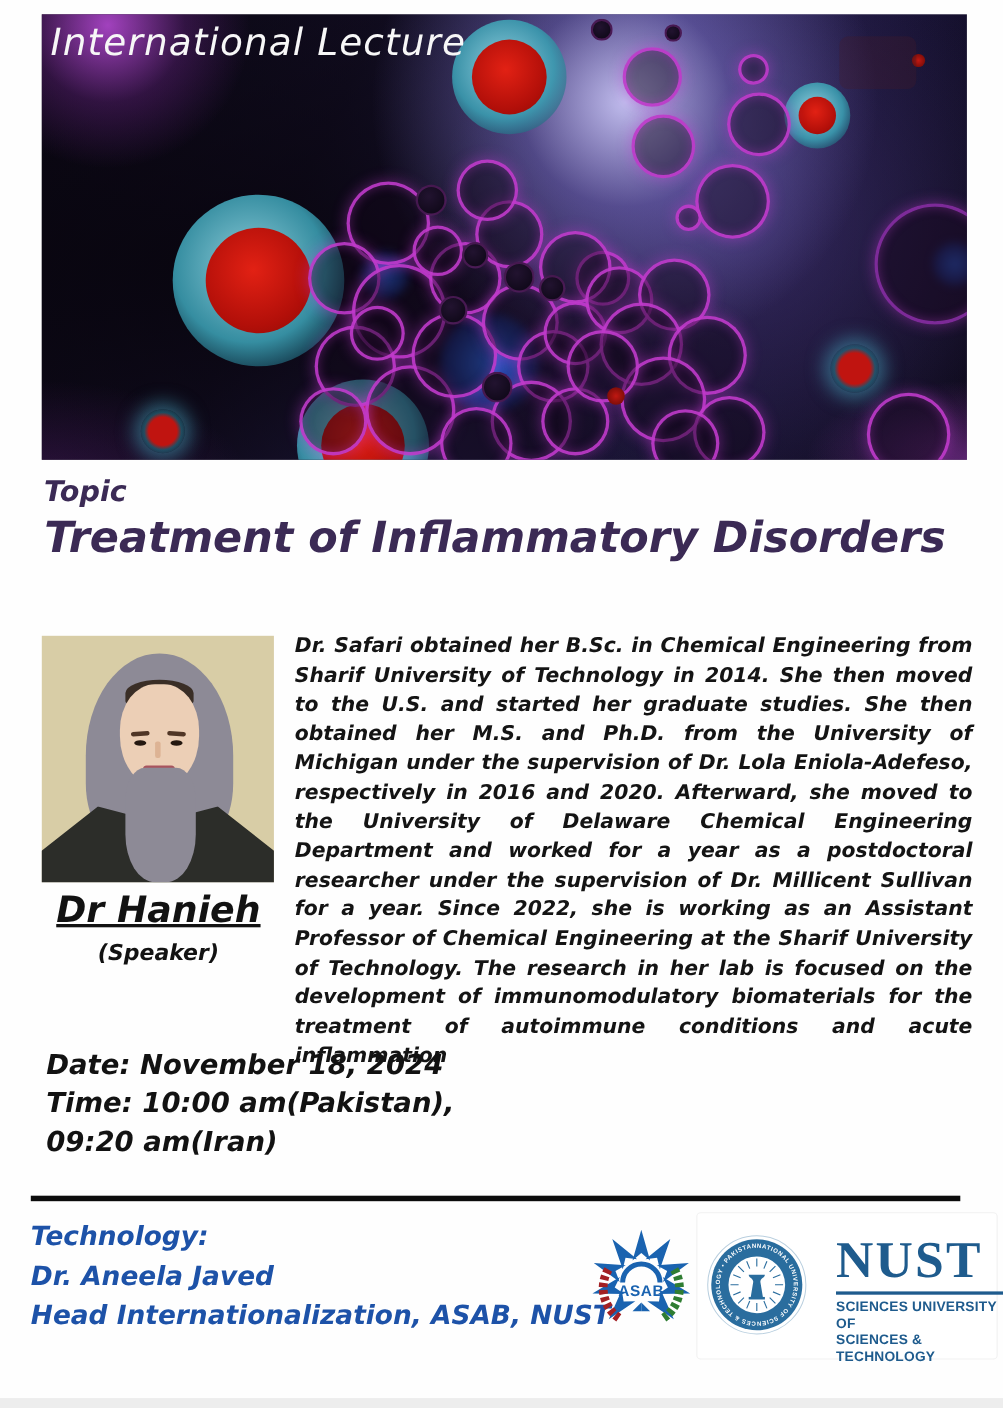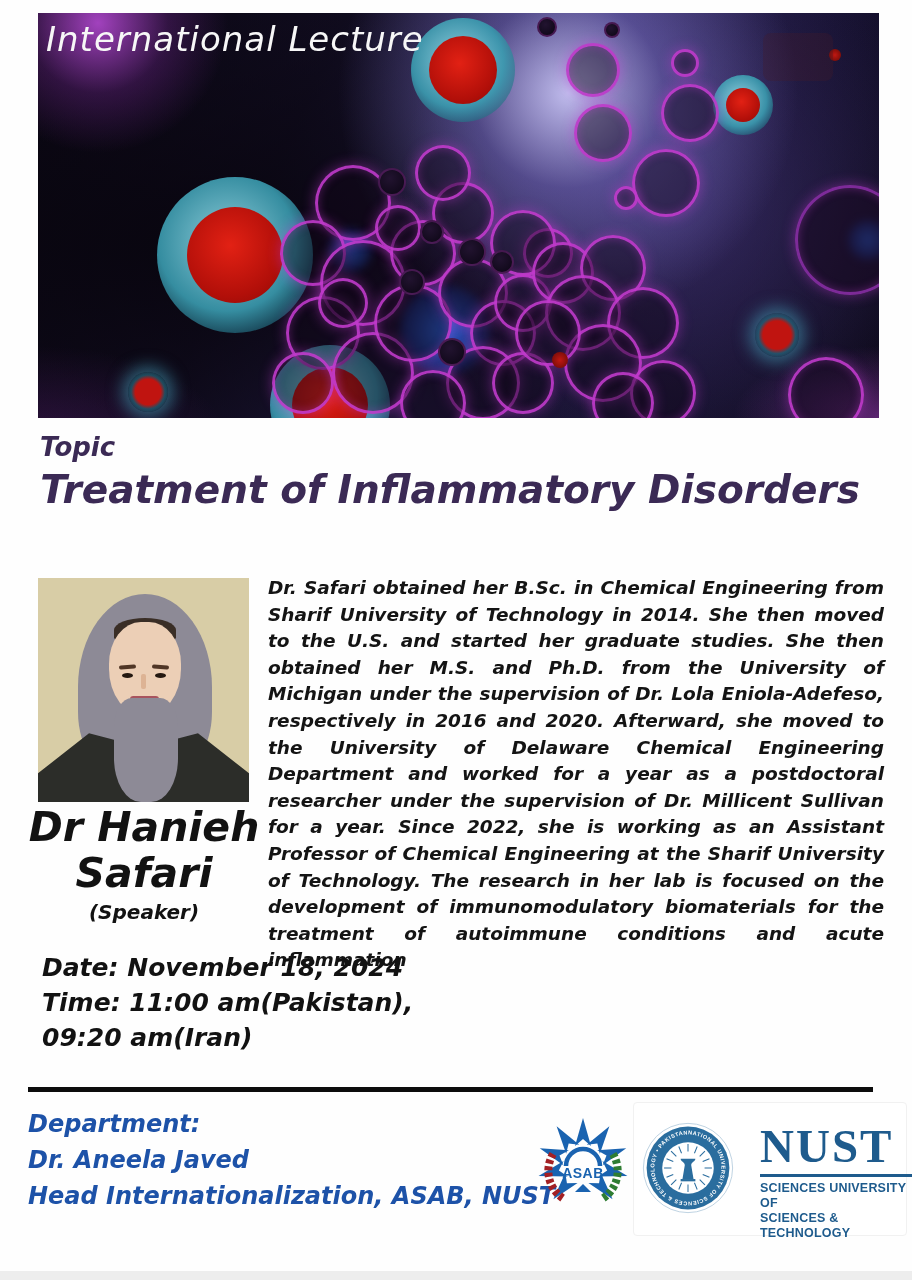--- a/index.html
+++ b/index.html
@@ -44,21 +44,21 @@
   .ph-hijab-drape{left:76px;top:120px;width:64px;height:104px;background:#8d8a96;border-radius:28% 28% 42% 42%;}
   .ph-face{left:71px;top:44px;width:72px;height:94px;background:#eccfb6;border-radius:46% 46% 52% 52%;}
   .ph-hairline{left:76px;top:40px;width:62px;height:24px;background:#3a2e26;border-radius:50% 50% 20% 20%;}
   .ph-brow{width:17px;height:4px;background:#503626;border-radius:2px;}
   .ph-eye{width:11px;height:5px;background:#241810;border-radius:50%;}
   .ph-nose{left:103px;top:96px;width:5px;height:15px;background:#ddb394;border-radius:2px;}
   .ph-lip-top{left:92px;top:118px;width:29px;height:5px;background:#a8545e;border-radius:4px 4px 2px 2px;}
   .ph-lip-bot{left:93px;top:122px;width:27px;height:7px;background:#c26770;border-radius:2px 2px 8px 8px;}
   .speaker-name{position:absolute;left:14px;top:804px;width:260px;text-align:center;
     font-weight:bold;font-style:italic;color:#121212;}
-  .speaker-name .nm{font-size:41px;line-height:46px;}
+  .speaker-name .nm{font-size:33px;line-height:46px;text-decoration:underline;}
   .speaker-name .role{font-size:20px;margin-top:4px;}
 
   
   .bio{position:absolute;left:268px;top:575px;width:616px;font-size:18.5px;font-weight:bold;
     font-style:italic;color:#141414;line-height:26.6px;text-align:justify;}
 
   
   .schedule{position:absolute;left:22px;top:950px;font-size:25px;font-weight:bold;font-style:italic;
     color:#121212;line-height:35px;margin-left:20px;}
 
@@ -166,36 +166,35 @@
     <div class="ph-eye" style="left:117px;top:95px;"></div>
     <div class="ph-nose"></div>
     <div class="ph-lip-top"></div>
     <div class="ph-lip-bot"></div>
     <div class="ph-jacket"></div>
     <div class="ph-hijab-drape"></div>
   </div>
 
   <div class="speaker-name">
     <div class="nm">Dr Hanieh</div>
-    <div class="nm">Safari</div>
     <div class="role">(Speaker)</div>
   </div>
 
   <div class="bio">Dr. Safari obtained her B.Sc. in Chemical Engineering from Sharif University of Technology in 2014. She then moved to the U.S. and started her graduate studies. She then obtained her M.S. and Ph.D. from the University of Michigan under the supervision of Dr. Lola Eniola-Adefeso, respectively in 2016 and 2020. Afterward, she moved to the University of Delaware Chemical Engineering Department and worked for a year as a postdoctoral researcher under the supervision of Dr. Millicent Sullivan for a year. Since 2022, she is working as an Assistant Professor of Chemical Engineering at the Sharif University of Technology. The research in her lab is focused on the development of immunomodulatory biomaterials for the treatment of autoimmune conditions and acute inflammation</div>
 
   <div class="schedule">
     <div>Date: November 18, 2024</div>
-    <div>Time: 11:00 am(Pakistan),</div>
+    <div>Time: 10:00 am(Pakistan),</div>
     <div>09:20 am(Iran)</div>
   </div>
 
   <div class="divider"></div>
 
   <div class="organizer">
-    <div>Department:</div>
+    <div>Technology:</div>
     <div>Dr. Aneela Javed</div>
     <div>Head Internationalization, ASAB, NUST</div>
   </div>
 
   <div class="logo-card"></div>
 
   <svg class="asab-logo" viewBox="0 0 100 100">
     <g fill="#1a63b0">
       <g id="rays">
           <polygon points="50,4 42,32 50,25 58,32" transform="rotate(-140 50 50)"></polygon>

